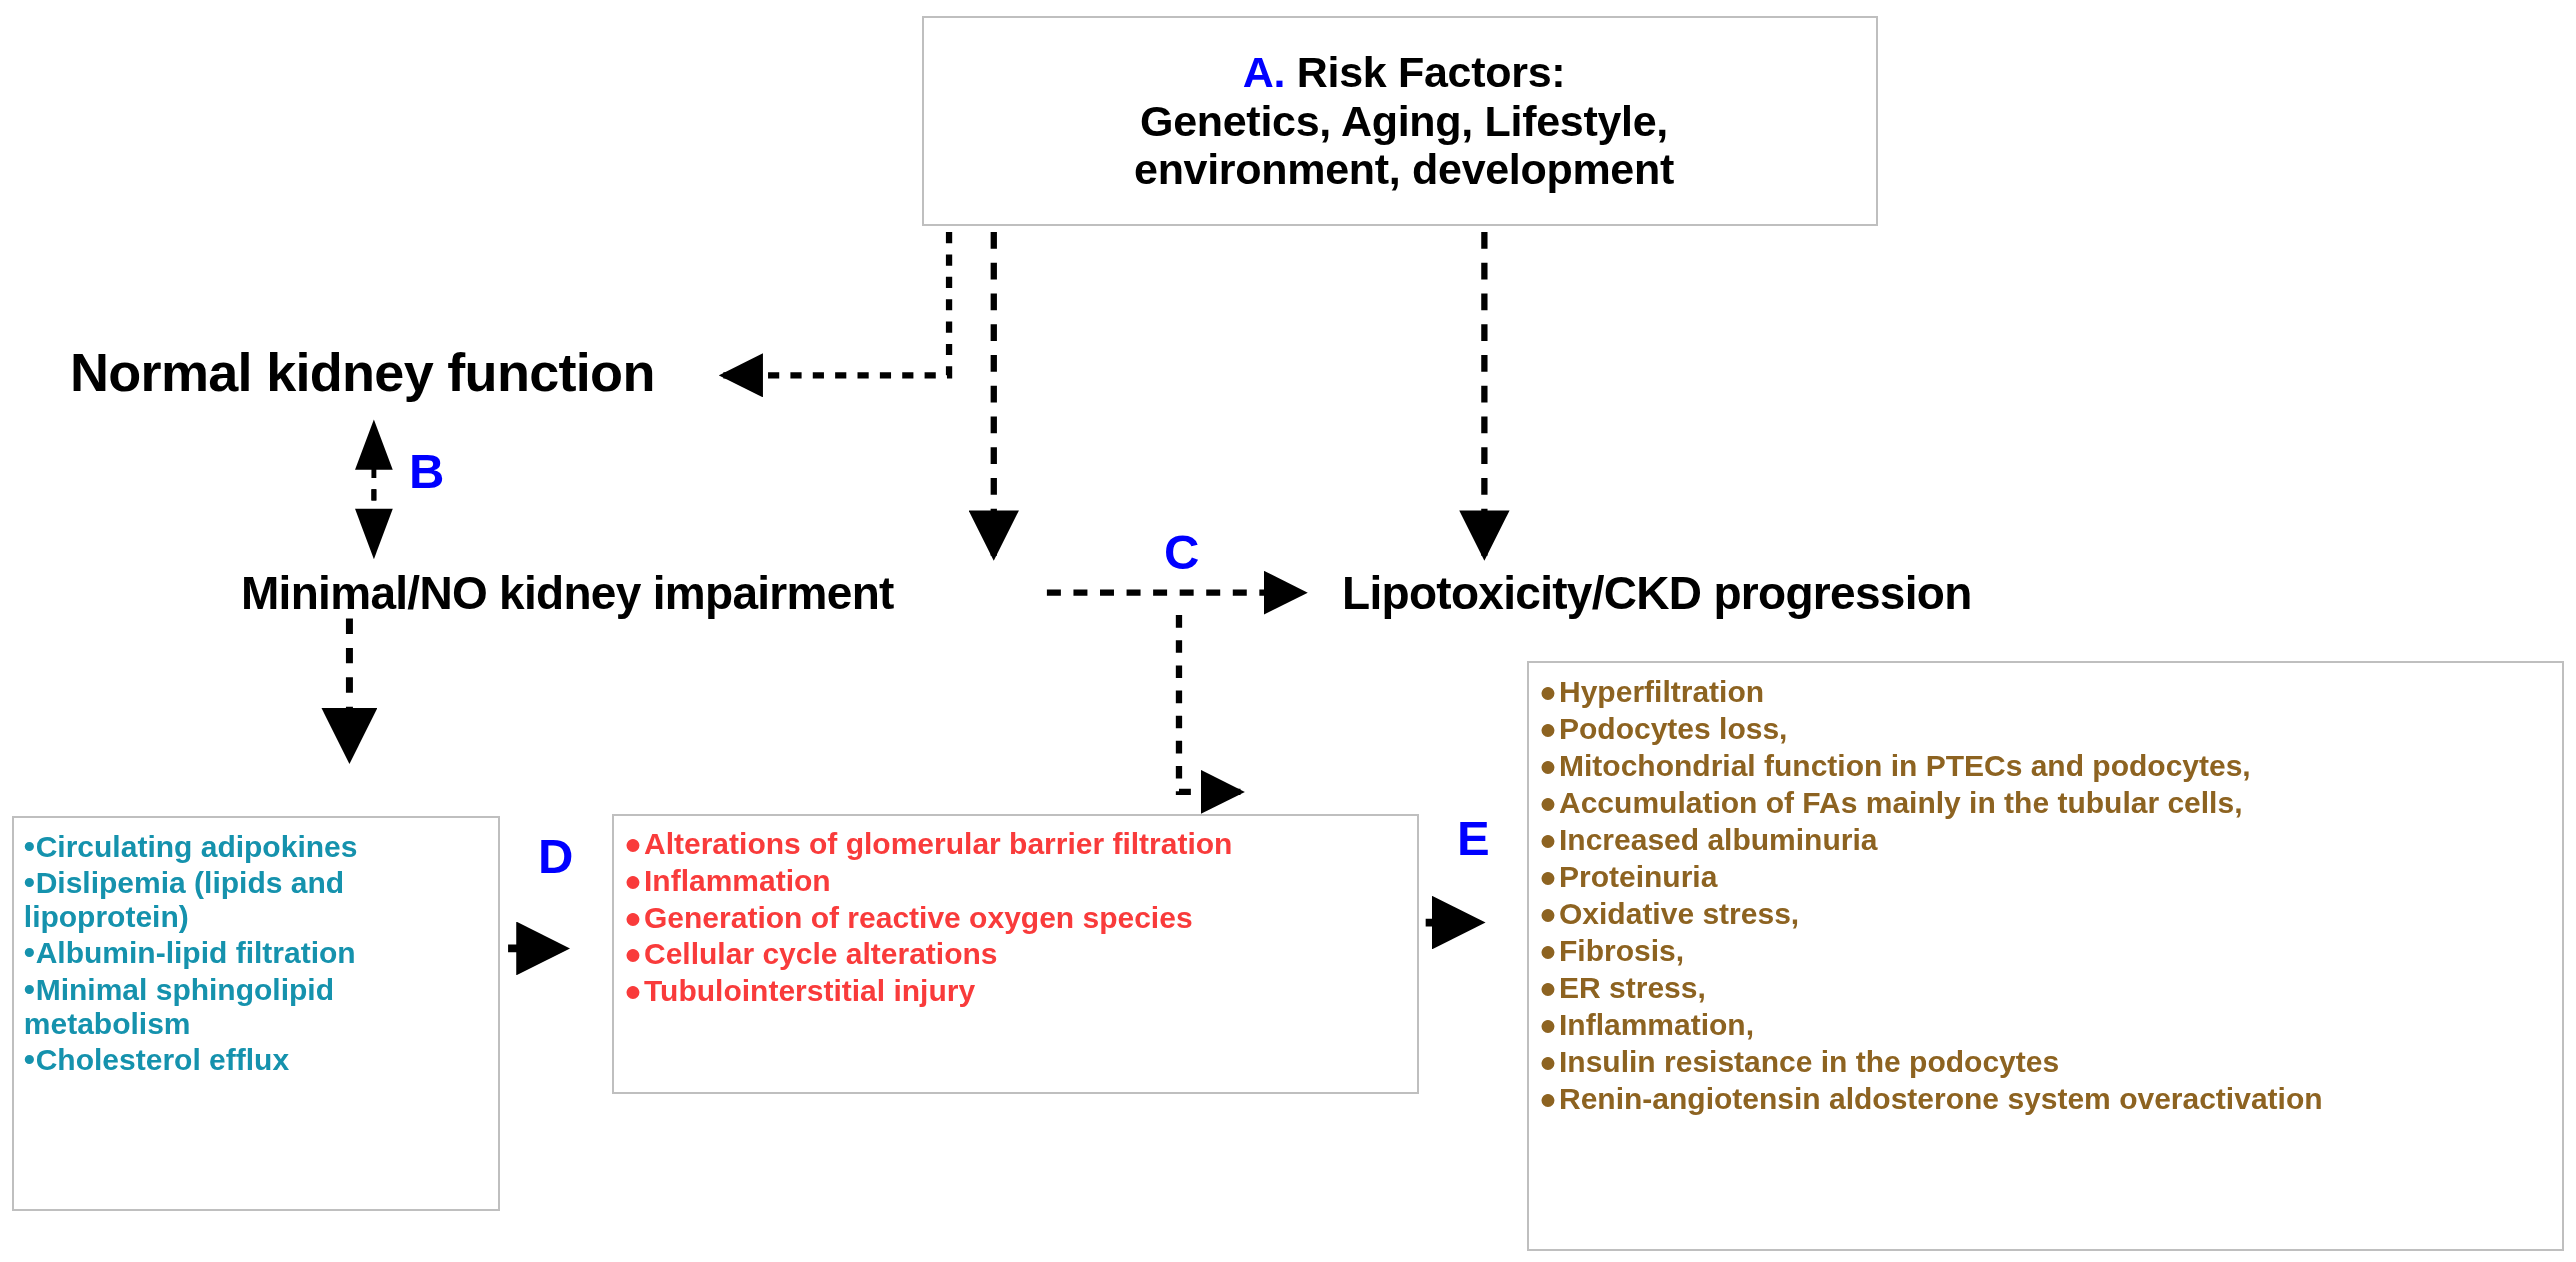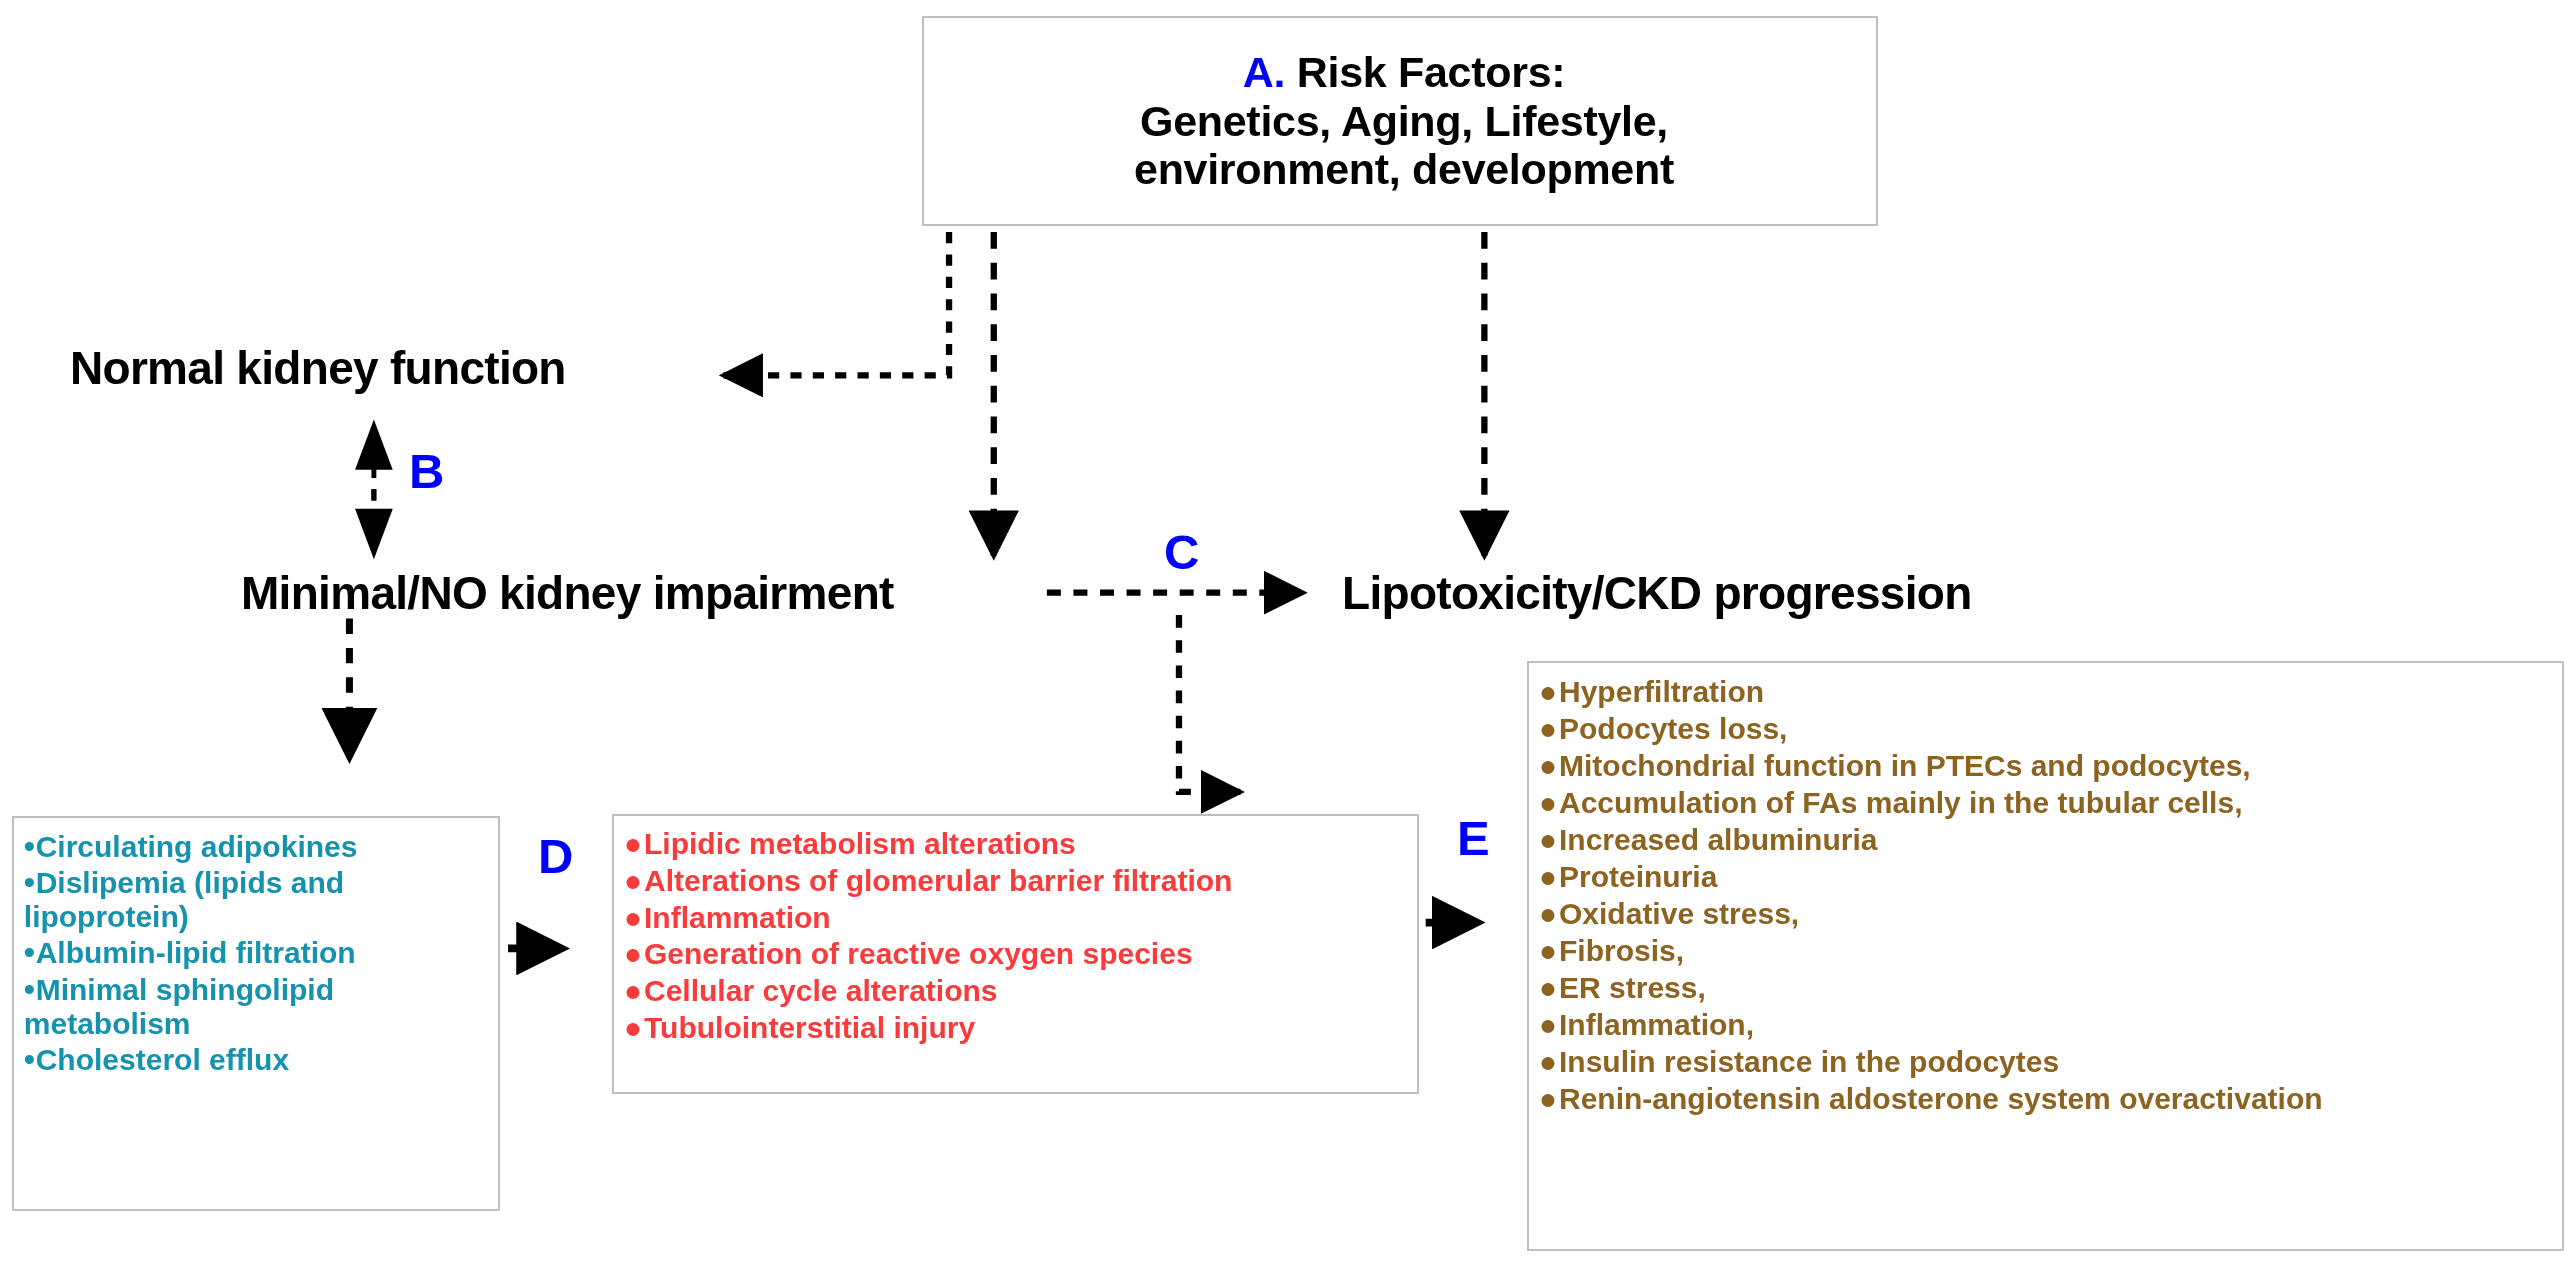--- a/index.html
+++ b/index.html
@@ -13,21 +13,21 @@
   .panel{position:absolute;box-sizing:border-box;border:2.8px solid #bfbfbf;background:#ffffff;}
 
   .hdr-box{left:922px;top:16px;width:956px;height:210px;
            display:flex;align-items:center;justify-content:center;padding-left:8px;}
   .hdr-text{font-weight:bold;font-size:43px;line-height:1.13;color:#000;text-align:center;
             letter-spacing:-0.3px;}
   .hdr-letter{color:#0000ff;}
 
   .node-label{position:absolute;font-weight:bold;color:#000;white-space:nowrap;
               letter-spacing:-0.7px;}
-  .node-normal{left:70px;top:341px;font-size:46px;}
+  .node-normal{left:70px;top:341px;font-size:54px;}
   .node-minimal{left:241px;top:566px;font-size:46px;}
   .node-lipo{left:1342px;top:566px;font-size:46px;}
 
   .step-letter{position:absolute;color:#0000ff;font-weight:bold;font-size:49px;line-height:1;}
   .letter-b{left:409px;top:447px;}
   .letter-c{left:1164px;top:528px;}
   .letter-d{left:538px;top:832px;}
   .letter-e{left:1457px;top:814px;}
 
   .list-box{padding:9.8px 12.6px 9.8px 9.8px;}
@@ -136,21 +136,20 @@
       <li class="cont">lipoprotein)</li>
       <li>Albumin-lipid filtration</li>
       <li>Minimal sphingolipid</li>
       <li class="cont">metabolism</li>
       <li>Cholesterol efflux</li>
     </ul>
   </div>
 
   <div class="panel list-box box-red">
     <ul class="bullets">
-      <li>Lipidic metabolism alterations</li>
       <li>Alterations of glomerular barrier filtration</li>
       <li>Inflammation</li>
       <li>Generation of reactive oxygen species</li>
       <li>Cellular cycle alterations</li>
       <li>Tubulointerstitial injury</li>
     </ul>
   </div>
 
   <div class="panel list-box box-brown">
     <ul class="bullets">

